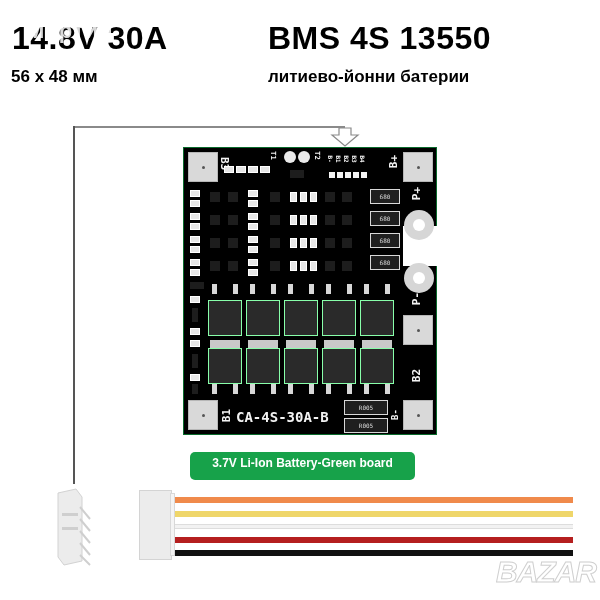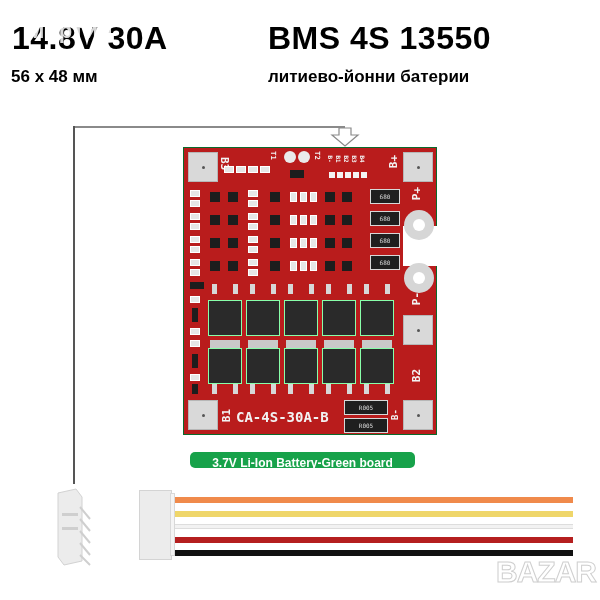--- a/index.html
+++ b/index.html
@@ -32,46 +32,46 @@
   .smd-dark { position: absolute; width: 10px; height: 10px; background: #1d1d1d; }
   .shunt { position: absolute; width: 30px; height: 15px; background: #1f1f1f; border: 1px solid #d8d8d8; box-sizing: border-box; }
   .shunt span { display: block; text-align: center; color: #ddd; font-size: 6px; line-height: 13px; font-family: "DejaVu Sans Mono", monospace; }
   .mosfet { position: absolute; width: 34px; height: 36px; background: #2a2a2a; border: 1px solid #8fa; box-sizing: border-box; }
   .mosfet-tab { position: absolute; background: #c9c9c9; }
   .mosfet-leg { position: absolute; width: 5px; height: 10px; background: #d7d7d7; }
   .pin-sq { position: absolute; width: 6px; height: 6px; background: #f4f4f4; }
   .thermistor { position: absolute; width: 12px; height: 12px; background: #eaeaea; border-radius: 50%; }
 
   
-  .banner { left: 190px; top: 452px; width: 225px; height: 16px; background: #17a24a; border-radius: 5px; color: #fff; font-size: 12px; font-weight: bold; text-align: center; line-height: 22px; }
+  .banner { left: 190px; top: 452px; width: 225px; height: 28px; background: #17a24a; border-radius: 5px; color: #fff; font-size: 12px; font-weight: bold; text-align: center; line-height: 22px; }
 
   
   .jst-side { left: 52px; top: 487px; width: 40px; height: 80px; }
   .jst-body { left: 139px; top: 490px; width: 33px; height: 70px; background: #ececec; border: 1px solid #d4d4d4; box-sizing: border-box; }
   .jst-cap { left: 170px; top: 493px; width: 5px; height: 63px; background: #f4f4f4; border: 1px solid #d8d8d8; box-sizing: border-box; }
   .wire { position: absolute; left: 175px; width: 398px; height: 6px; }
-  .watermark-bazar { left: 496px; top: 557px; font-size: 30px; font-weight: bold; color: #ffffff; letter-spacing: -1px; line-height: 1;
+  .watermark-bazar { left: 496px; top: 557px; font-size: 30px; font-weight: bold; font-style: italic; color: #ffffff; letter-spacing: -1px; line-height: 1;
     -webkit-text-stroke: 1px #cfcfcf; }
 </style>
 </head>
 <body>
 
 <div class="abs title-left">14.8V 30A</div>
 <div class="abs watermark-top">Мартин</div>
 <div class="abs sub-left">56 x 48 мм</div>
 <div class="abs title-right">BMS 4S 13550</div>
 <div class="abs sub-right">литиево-йонни батерии</div>
 
 <div class="abs lead-h"></div>
 <div class="abs lead-v"></div>
 <svg class="abs arrow" width="30" height="20" viewBox="0 0 30 20">
   <polygon points="9,1 21,1 21,8 28,8 15,19 2,8 9,8" fill="#ffffff" stroke="#8a8a8a" stroke-width="1.2"></polygon>
 </svg>
 
-<div class="abs pcb" style="background: #b91c1c;">
+<div class="abs pcb" style="background: #000000;">
 
   <div class="pad" style="left:4px; top:4px;"></div>
   <div class="pad" style="left:219px; top:4px;"></div>
   <div class="pad" style="left:219px; top:167px;"></div>
   <div class="pad" style="left:4px; top:252px;"></div>
   <div class="pad" style="left:219px; top:252px;"></div>
 
   <div class="hole-link" style="left:219px; top:78px; width:35px; height:40px;"></div>
   <div class="hole" style="left:220px; top:62px;"></div>
   <div class="hole" style="left:220px; top:115px;"></div>

